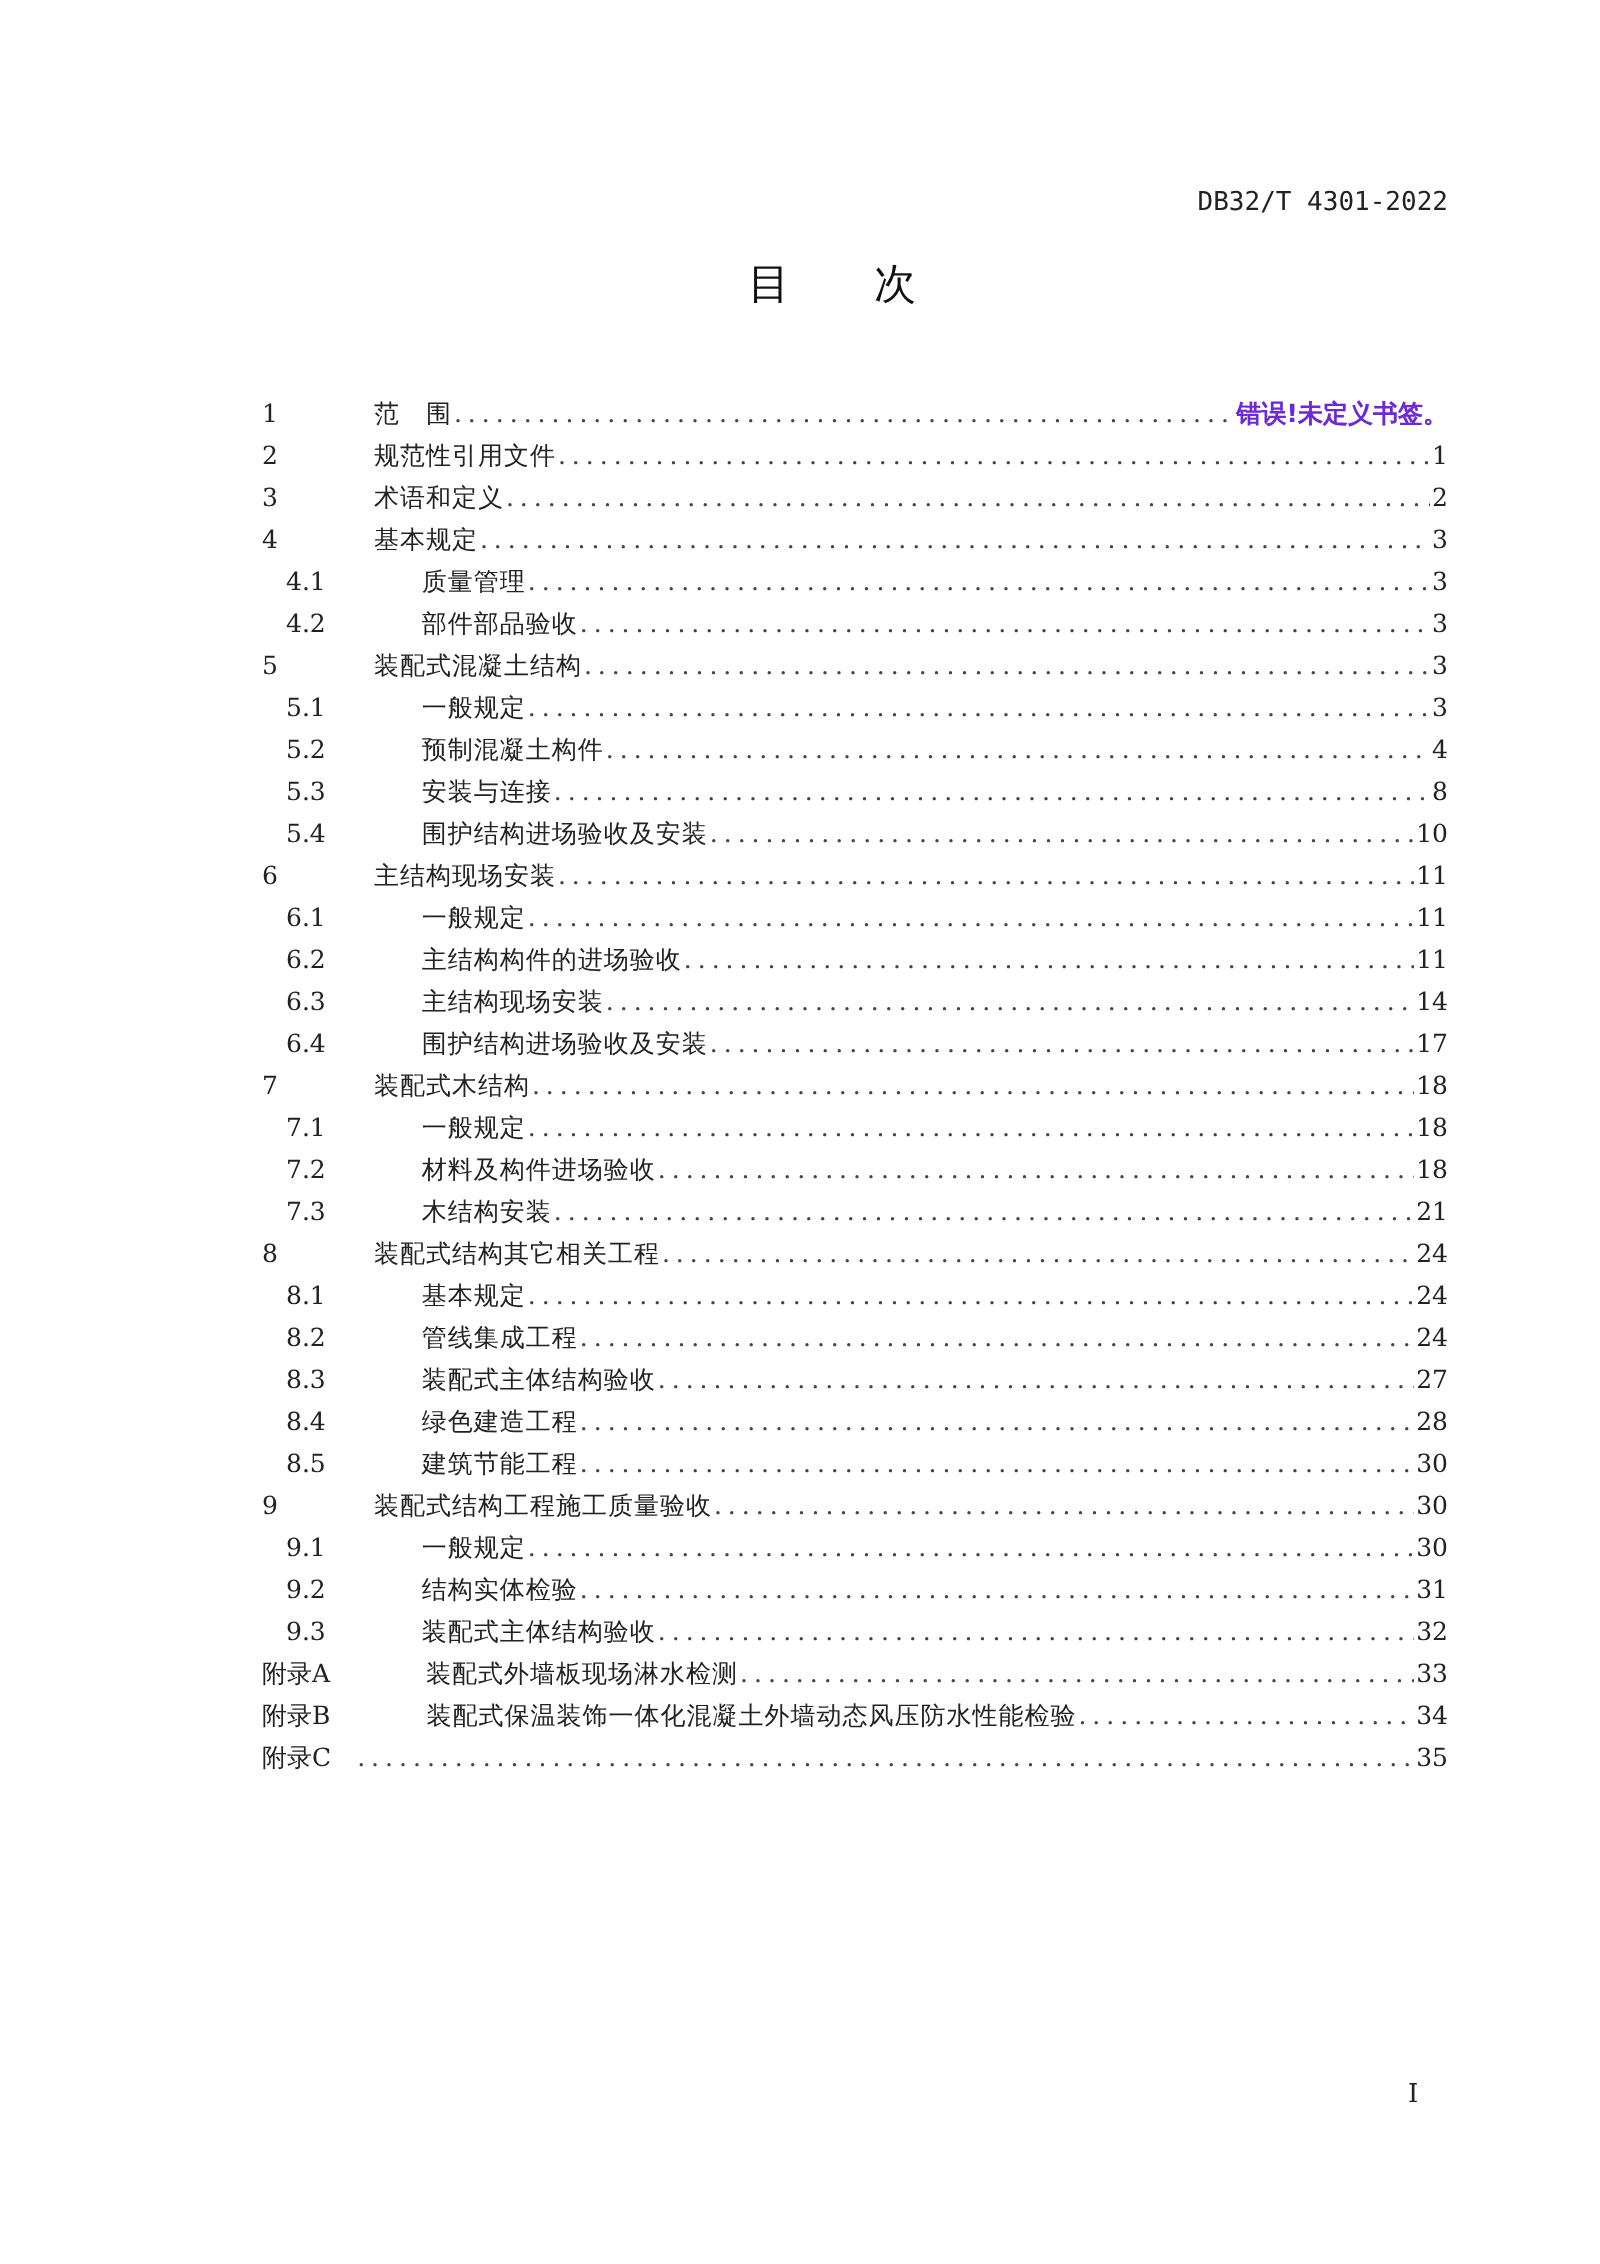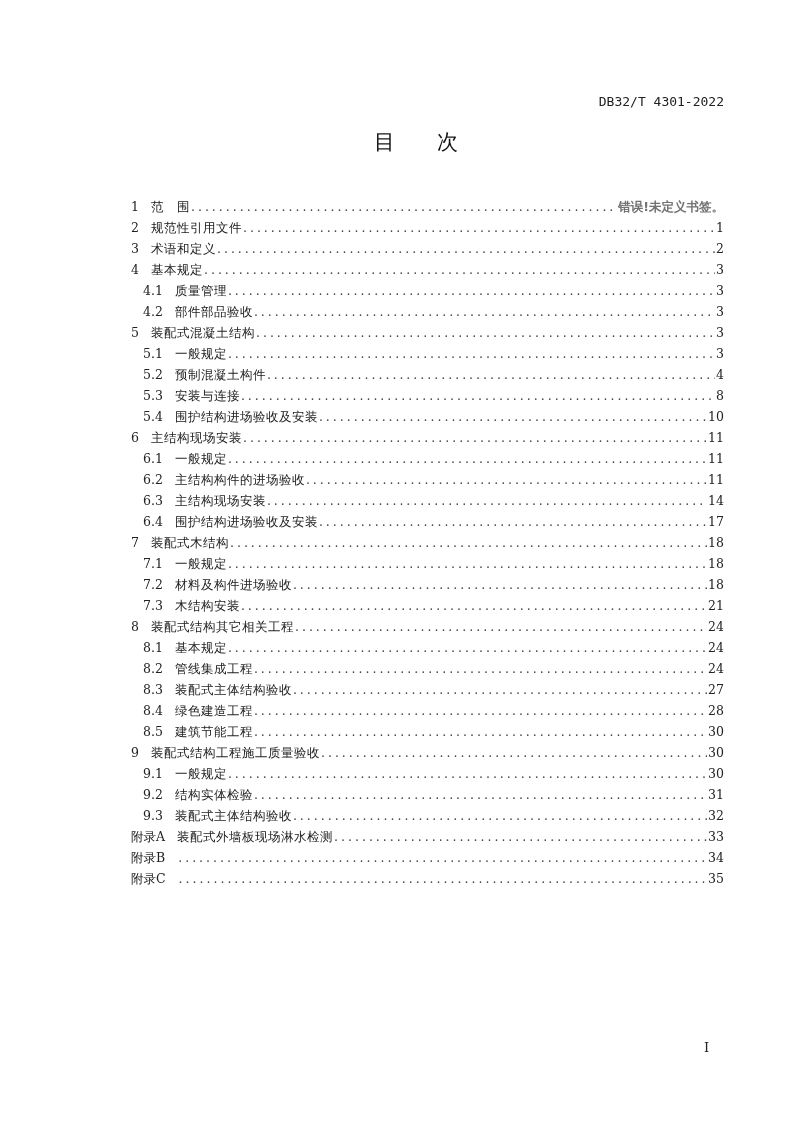--- a/index.html
+++ b/index.html
@@ -4,25 +4,25 @@
 <style>
   html, body { margin: 0; padding: 0; background: #ffffff; }
   body { width: 800px; height: 1132px; position: relative; overflow: hidden; color: #222; }
   .header-code { position: absolute; top: 94px; right: 76px; font-family: "DejaVu Sans Mono", monospace; font-size: 13px; color: #222; margin-left: 32px; }
   .title { position: absolute; top: 128px; left: 16px; width: 800px; text-align: center; font-family: "DejaVu Sans", sans-serif; font-size: 21px; letter-spacing: 42px; text-indent: 42px; color: #111; }
   .toc { position: absolute; top: 196px; left: 131px; width: 593px; font-family: "DejaVu Serif", serif; font-size: 12.5px; }
   .toc-row { display: flex; align-items: baseline; height: 21px; line-height: 21px; white-space: nowrap; overflow: hidden; }
   .toc-row.sub { padding-left: 12px; }
   .num { flex: 0 0 auto; margin-right: 12px; }
   .toc-row.sub .num { }
-  .label { flex: 0 0 auto; letter-spacing: 0.5px; }
+  .label { flex: 0 0 auto; letter-spacing: 0.5px; margin-left: 36px; }
   .leader { flex: 1 1 auto; overflow: hidden; margin: 0 1px; color: #444; letter-spacing: 3px; }
   .leader::before { content: "....................................................................................................................................................................................................."; }
   .page { flex: 0 0 auto; text-align: right; }
-  .page.err { font-family: "DejaVu Sans", sans-serif; font-weight: bold; font-size: 12.5px; color: #737373; text-align: right; }
+  .page.err { font-family: "DejaVu Sans", sans-serif; font-weight: bold; font-size: 12.5px; color: #6d28d9; text-align: right; }
   .footer-page { position: absolute; top: 1040px; left: 704px; font-family: "DejaVu Serif", serif; font-size: 13px; color: #222; }
 </style>
 </head>
 <body>
 
 <div class="header-code">DB32/T 4301-2022</div>
 <div class="title">目次</div>
 
 <div class="toc" id="toc">
     <div class="toc-row">
@@ -206,20 +206,21 @@
       <span class="page">32</span>
     </div>
     <div class="toc-row">
       <span class="num">附录A</span>
       <span class="label">装配式外墙板现场淋水检测</span>
       <span class="leader"></span>
       <span class="page">33</span>
     </div>
     <div class="toc-row">
       <span class="num">附录B</span>
+      <span class="label">装配式保温装饰一体化混凝土外墙动态风压防水性能检验</span>
       <span class="leader"></span>
       <span class="page">34</span>
     </div>
     <div class="toc-row">
       <span class="num">附录C</span>
       <span class="leader"></span>
       <span class="page">35</span>
     </div>
   </div>
 

